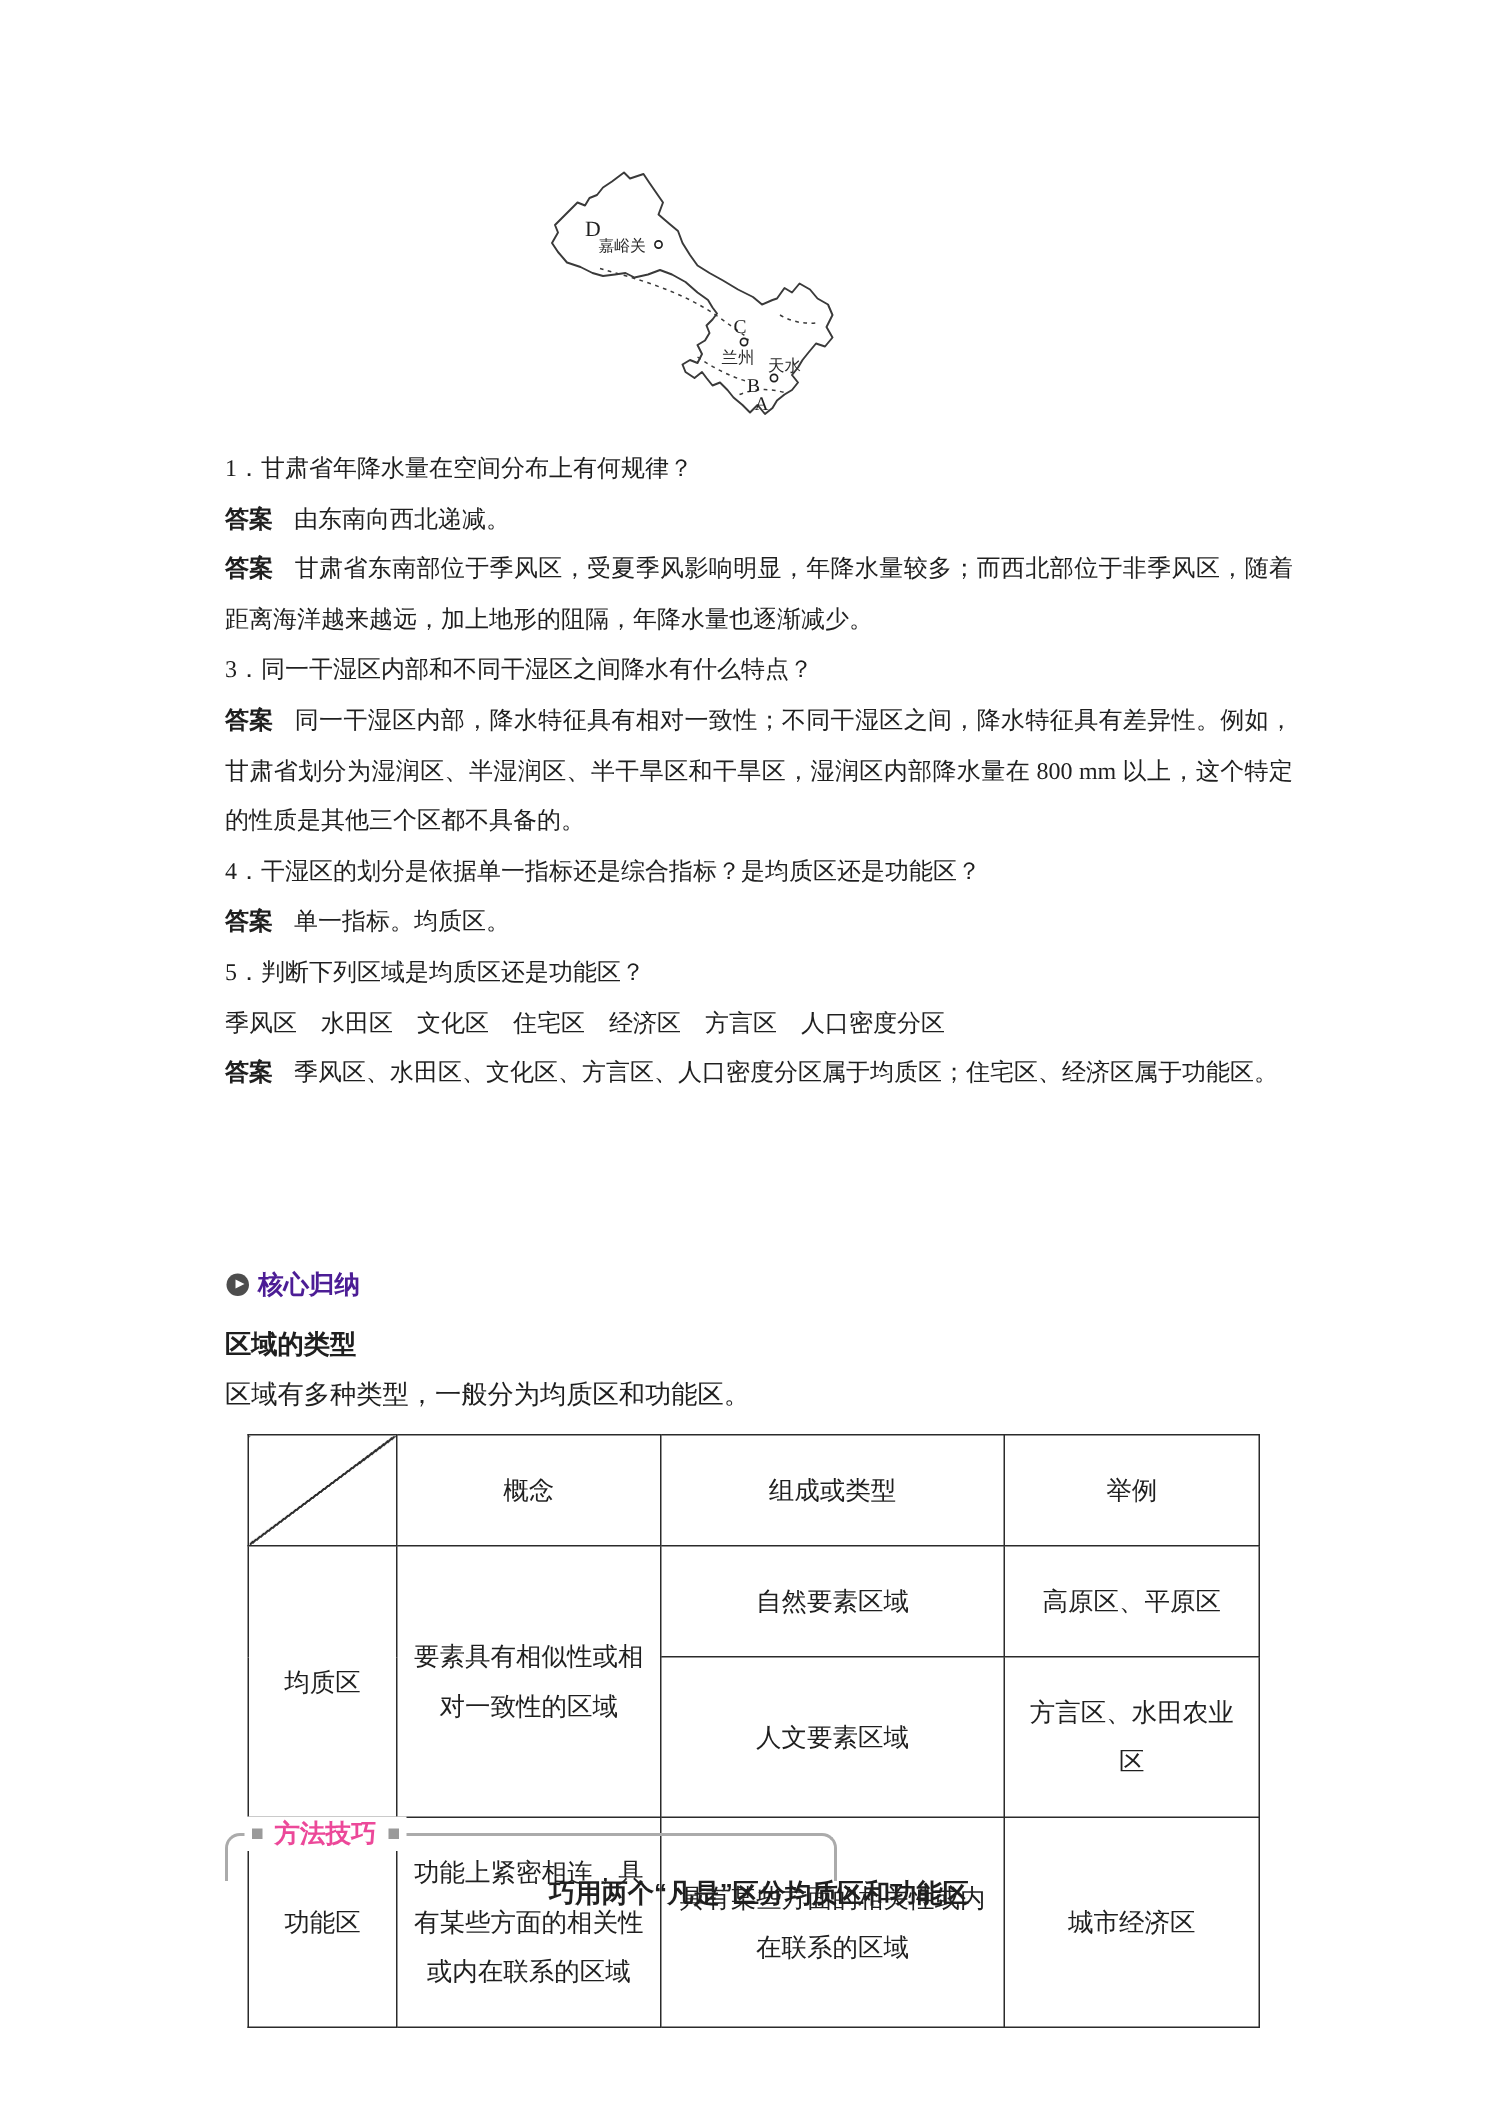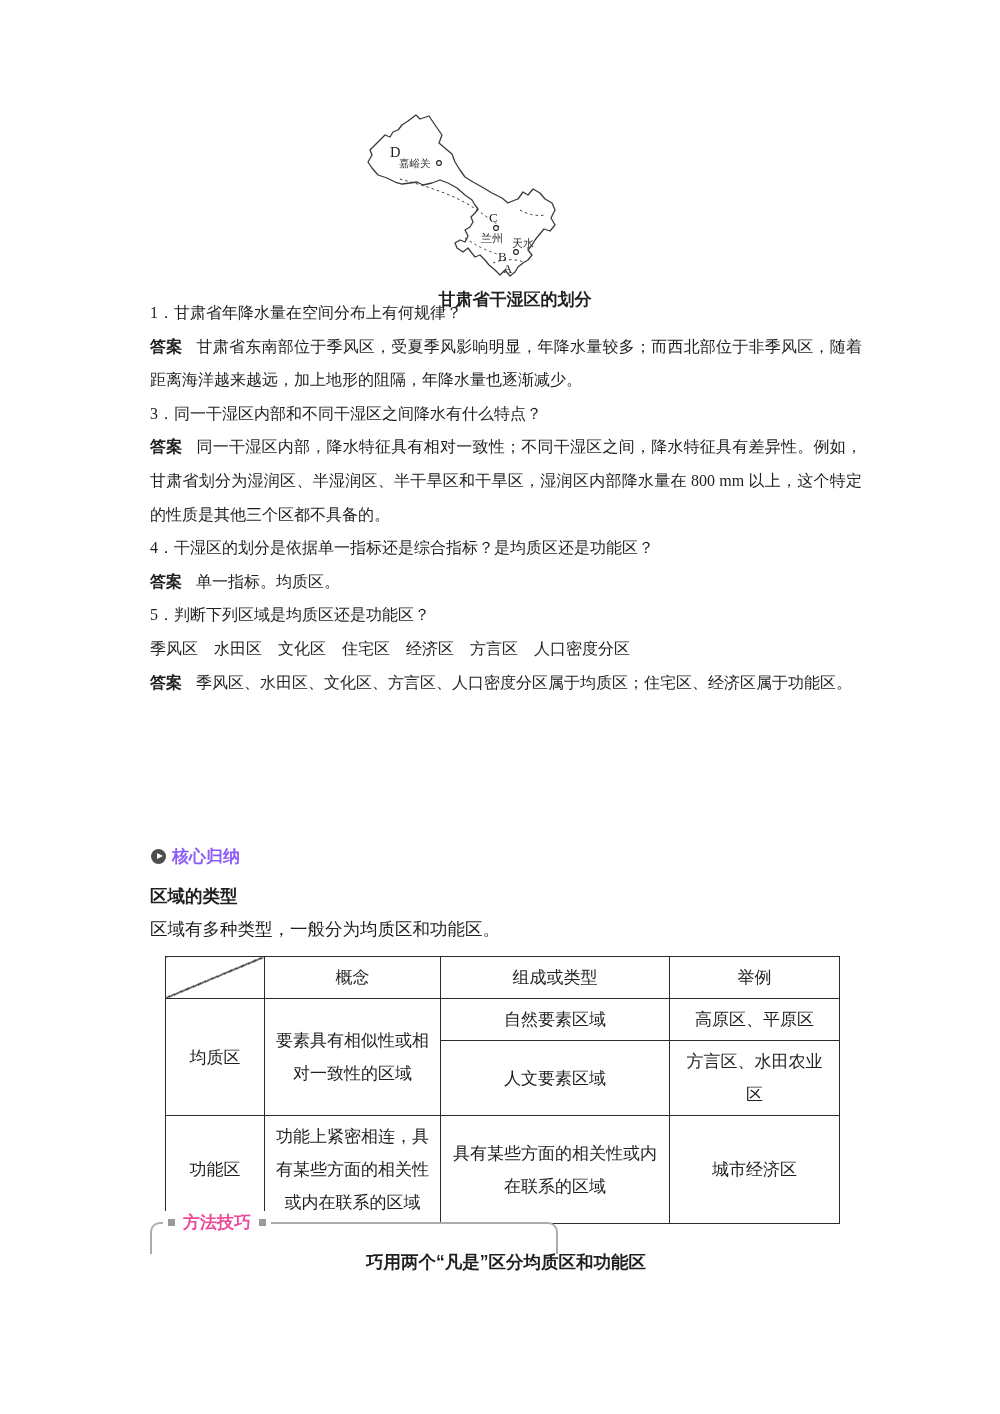--- a/index.html
+++ b/index.html
@@ -32,21 +32,21 @@
   .qa p { margin:0; }
   .ans-label {
     font-family:"Liberation Sans","DejaVu Sans",sans-serif;
     font-weight:bold; margin-right:14px;
   }
   
   .core-header {
     position:absolute; left:151px; top:845px;
     display:flex; align-items:center; gap:6px;
     font-family:"Liberation Sans","DejaVu Sans",sans-serif;
-    font-weight:bold; font-size:17px; color:#8b5cf6;
+    font-weight:bold; font-size:17px; color:#4c1d95;
   }
   .icon-play {
     width:15px; height:15px; border-radius:50%;
     background:#4d4d4d; position:relative; flex:0 0 auto;
   }
   .icon-play::after {
     content:""; position:absolute; left:5.5px; top:3.8px;
     border-left:6px solid #ffffff;
     border-top:3.7px solid transparent;
     border-bottom:3.7px solid transparent;
@@ -59,21 +59,21 @@
   .core-intro { position:absolute; left:150px; top:917px; font-size:17.5px; }
   
   .region-table {
     position:absolute; left:165px; top:956px; width:674px;
     border-collapse:collapse; table-layout:fixed;
     font-size:17px;
   }
   .region-table td {
     border:1.5px solid #2b2b2b;
     text-align:center; vertical-align:middle;
-    line-height:33px; padding:4px 9px;
+    line-height:33px; padding:20px 9px;
     overflow:hidden;
   }
   .cell-diagonal {
     background:linear-gradient(to bottom right,
       #ffffff calc(50% - 1.4px),
       #2b2b2b calc(50% - 1.4px),
       #2b2b2b calc(50% + 0.1px),
       #ffffff calc(50% + 0.1px));
   }
   .cell-left { text-align:justify; }
@@ -136,25 +136,25 @@
 
       <text class="map-letter map-letter-big" x="35" y="57">D</text>
       <text class="map-letter" x="134" y="122">C</text>
       <text class="map-letter" x="143" y="161">B</text>
       <text class="map-letter" x="148" y="173">A</text>
 
       <text class="map-city map-city-sm" x="44" y="67">嘉峪关</text>
       <text class="map-city" x="126" y="142">兰州</text>
       <text class="map-city" x="157" y="147">天水</text>
     </svg>
-    <div class="map-caption">甘肃省干湿区的划分</div>
   </div>
 
   <div class="qa">
     <p>1．甘肃省年降水量在空间分布上有何规律？</p>
+    <p><span class="ans-label">答案</span><span>由东南向西北递减。</span></p>
     <p><span class="ans-label">答案</span><span>甘肃省东南部位于季风区，受夏季风影响明显，年降水量较多；而西北部位于非季风区，随着距离海洋越来越远，加上地形的阻隔，年降水量也逐渐减少。</span></p>
     <p>3．同一干湿区内部和不同干湿区之间降水有什么特点？</p>
     <p><span class="ans-label">答案</span><span>同一干湿区内部，降水特征具有相对一致性；不同干湿区之间，降水特征具有差异性。例如，甘肃省划分为湿润区、半湿润区、半干旱区和干旱区，湿润区内部降水量在 800 mm 以上，这个特定的性质是其他三个区都不具备的。</span></p>
     <p>4．干湿区的划分是依据单一指标还是综合指标？是均质区还是功能区？</p>
     <p><span class="ans-label">答案</span><span>单一指标。均质区。</span></p>
     <p>5．判断下列区域是均质区还是功能区？</p>
     <p>季风区　水田区　文化区　住宅区　经济区　方言区　人口密度分区</p>
     <p><span class="ans-label">答案</span><span>季风区、水田区、文化区、方言区、人口密度分区属于均质区；住宅区、经济区属于功能区。</span></p>
   </div>
 

